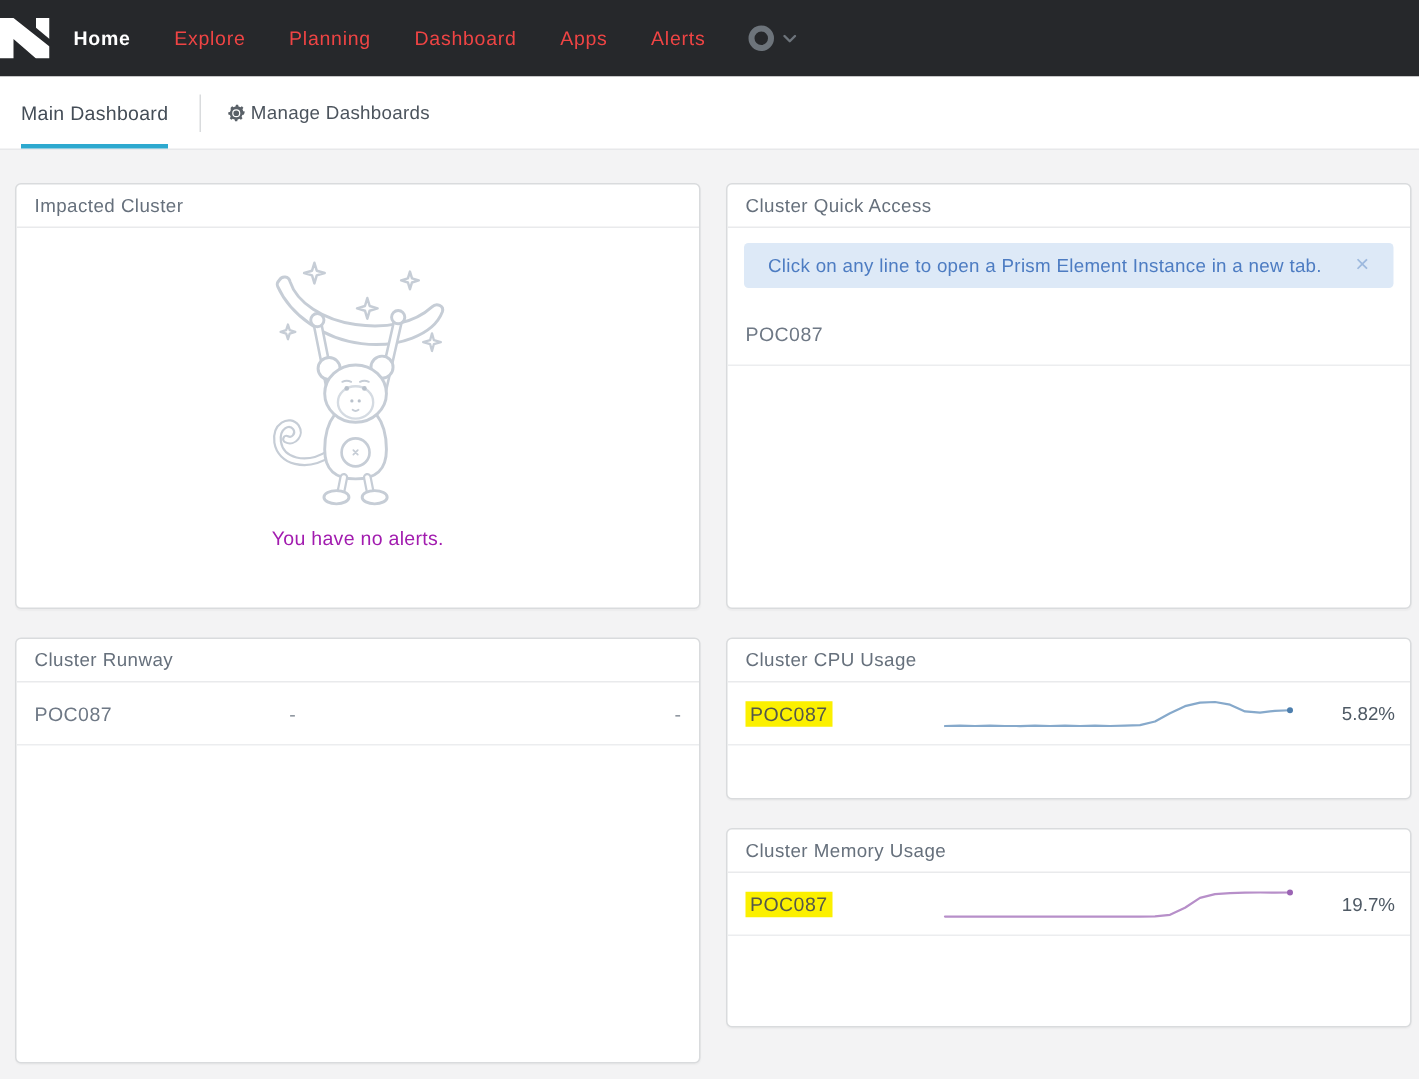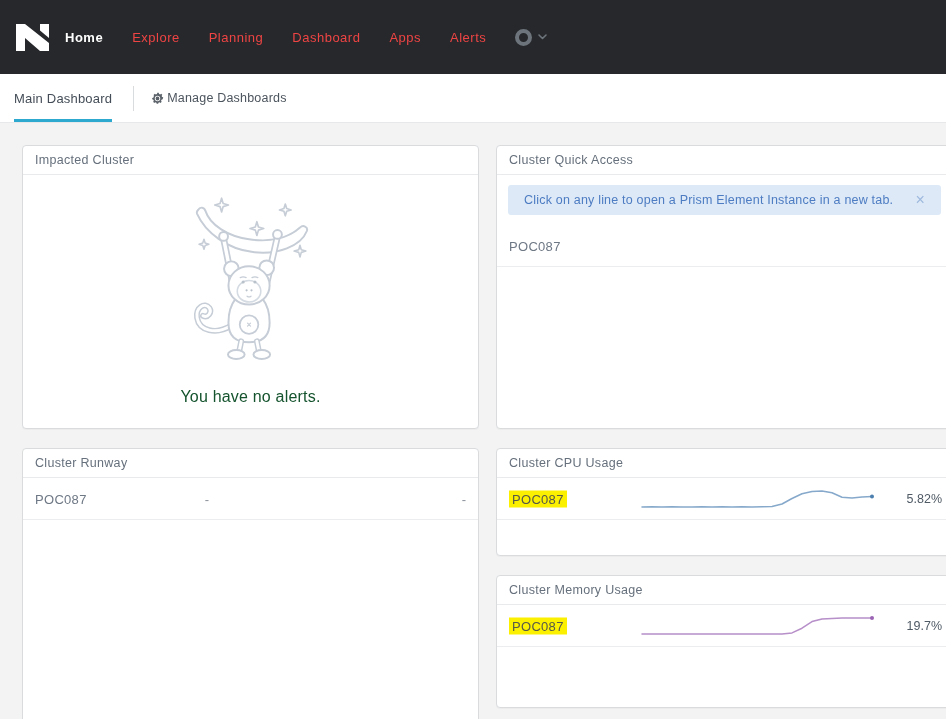--- a/index.html
+++ b/index.html
@@ -1,55 +1,55 @@
 <!DOCTYPE html>
 <html><head>
 <meta charset="utf-8">
 <style>
   * { margin:0; padding:0; box-sizing:border-box; }
   html,body { width:946px; height:719px; background:#f3f3f4; font-family:"Liberation Sans", sans-serif; overflow:hidden; }
 
   
-  .topnav { height:74px; background:#26282b; display:flex; align-items:center; padding:0 16px; }
+  .topnav { height:51px; background:#26282b; display:flex; align-items:center; padding:0 0; }
   .brand { width:33px; height:27px; margin-right:16px; cursor:pointer; flex:none; }
   .nav-items { display:flex; align-items:center; }
   .nav-item { font-size:13px; color:#ef4444; margin-right:29px; letter-spacing:.5px; cursor:pointer; }
   .nav-item.active { color:#ffffff; font-weight:700; }
   .settings-menu { display:flex; align-items:center; gap:6px; cursor:pointer; }
   .ring-icon { width:17px; height:17px; border:4px solid #6d747b; border-radius:50%; }
 
   
   .subnav { height:49px; background:#fff; border-bottom:1px solid #e7e8ea; display:flex; align-items:stretch; padding:0 14px; }
   .subnav .tab { display:flex; align-items:center; font-size:13px; color:#444d57; border-bottom:3px solid #2da9cf; padding-top:3px; cursor:pointer; letter-spacing:.2px; }
   .subnav .v-divider { width:1px; background:#d9dbdd; margin:12px 0 11px 21px; }
   .subnav .manage { display:flex; align-items:center; gap:3px; margin-left:17px; font-size:12.5px; color:#4c545d; cursor:pointer; letter-spacing:.2px; }
 
   
-  .content { display:flex; gap:17px; padding:22px 14px 0 22px; }
+  .content { display:flex; gap:17px; padding:22px 14px 0 10px; }
   .col { display:flex; flex-direction:column; gap:19px; width:457px; flex:none; }
 
   .panel { background:#fff; border:1px solid #d9dbdd; border-radius:4px; box-shadow:0 1px 1px rgba(0,0,0,.03); overflow:hidden; }
   .panel > header { height:29px; line-height:28px; padding:0 12px; font-size:12.5px; color:#66707c; border-bottom:1px solid #e9eaec; letter-spacing:.3px; }
   .h-lg { height:284px; } .h-sm1 { height:108px; } .h-sm2 { height:133px; }
 
   .row { position:relative; height:42px; border-bottom:1px solid #ecedef; font-size:13px; color:#6e7885; cursor:pointer; }
   .row .name { position:absolute; left:12px; top:50%; transform:translateY(-50%); letter-spacing:.3px; }
   .row .name.hl { background:#fbf000; color:#55584a; padding:1px 3px; }
   .row .mid-dash { position:absolute; left:184px; top:50%; transform:translate(-50%,-50%); color:#8a929c; }
   .row .right-dash { position:absolute; right:12px; top:50%; transform:translateY(-50%); color:#8a929c; }
   .row .value { position:absolute; right:10px; top:50%; transform:translateY(-50%); color:#4f5a65; font-size:12.5px; }
   .row svg.spark { position:absolute; left:143px; top:50%; transform:translateY(-50%); }
 
   
   .banner { margin:10px 11px; background:#dde9f7; border-radius:3px; height:30px; display:flex; align-items:center; padding:0 16px; font-size:12.5px; color:#4d7cc2; letter-spacing:.2px; }
   .banner .close { margin-left:auto; color:#9db9de; font-size:16px; line-height:1; cursor:pointer; }
 
   
   .empty-state { display:flex; flex-direction:column; align-items:center; padding-top:22px; }
-  .empty-text { margin-top:24px; font-size:16px; color:#14532d; letter-spacing:.2px; }
+  .empty-text { margin-top:10px; font-size:13px; color:#a21caf; letter-spacing:.2px; }
 </style>
 </head>
 <body>
 
 <div class="topnav">
   <div class="brand">
     <svg viewBox="0 0 33 27" width="33" height="27">
       <path fill="#ffffff" d="M0,27 V0 H9 L33,19 V27 H24 L9,14 V27 Z"></path>
       <path fill="#ffffff" d="M24,0 H33 V14 L24,6.5 Z"></path>
     </svg>

